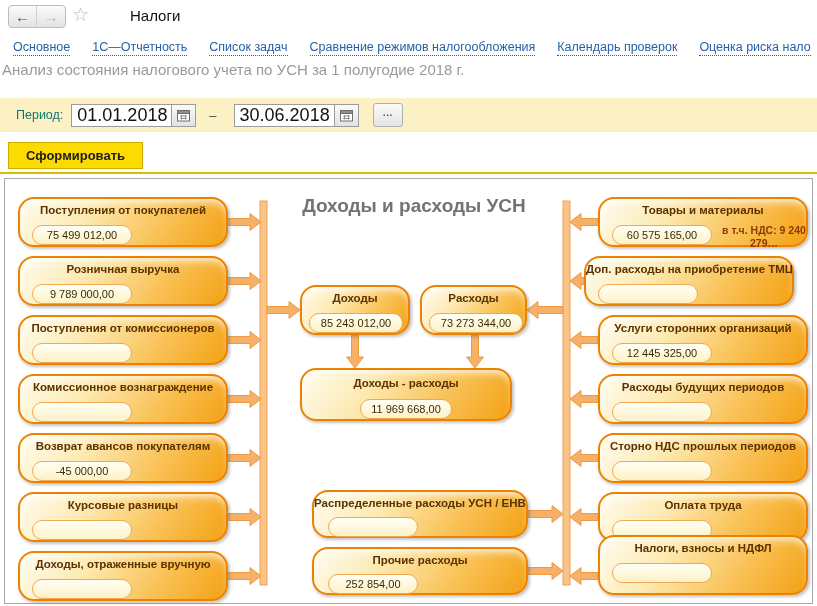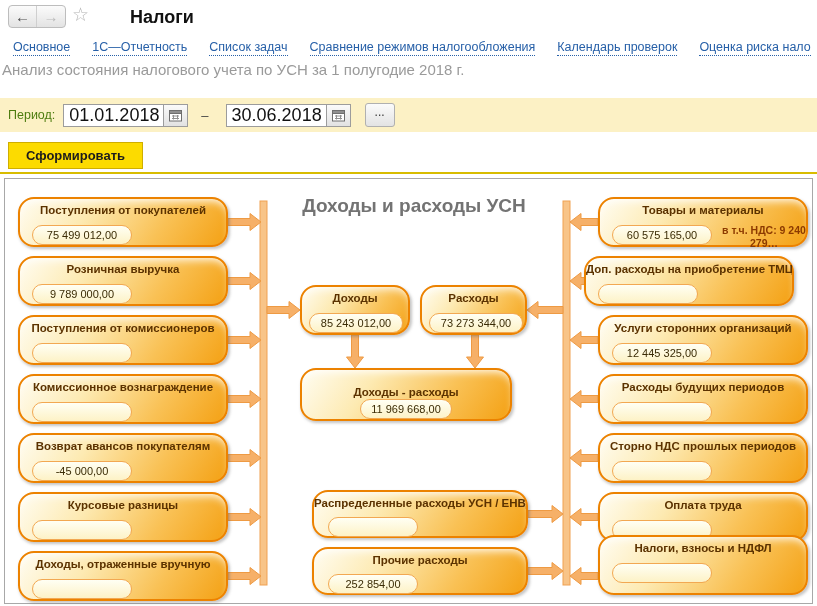--- a/index.html
+++ b/index.html
@@ -9,35 +9,35 @@
 
   
   .navgroup { position:absolute; left:8px; top:5px; display:flex; height:23px;
               border:1px solid #bdbdbd; border-radius:4px; overflow:hidden;
               background:linear-gradient(#fbfbfb,#e3e3e3); }
   .navbtn { width:28px; display:flex; align-items:center; justify-content:center;
             font-size:15px; font-weight:bold; cursor:pointer; }
   .navbtn.back { color:#4c4c4c; border-right:1px solid #cfcfcf; }
   .navbtn.fwd  { color:#b9b9b9; }
   .star { position:absolute; left:72px; top:3px; font-size:19px; color:#b5b5b5; cursor:pointer; }
-  .wintitle { position:absolute; left:130px; top:7px; font-size:18px; font-weight:bold; color:#111; }
+  .wintitle { position:absolute; left:130px; top:7px; font-size:15px; font-weight:normal; color:#111; }
 
   
   .links { position:absolute; left:13px; top:40px; width:804px; display:flex; gap:22px;
            white-space:nowrap; overflow:hidden; }
   .links a { font-size:12.5px; color:#2760a8; text-decoration:none;
              border-bottom:1px dotted #2760a8; padding-bottom:1px; cursor:pointer; }
 
   
   .pagetitle { position:absolute; left:2px; top:61px; font-size:15px; color:#9a9a9a; }
 
   
   .periodbar { position:absolute; left:0; top:98px; width:817px; height:34px;
                background:#fcf1c5; display:flex; align-items:center; }
-  .periodbar .lbl { margin-left:8px; font-size:12.5px; color:#4d7c0f; }
+  .periodbar .lbl { margin-left:16px; font-size:12.5px; color:#0f766e; }
   .datebox { display:flex; height:23px; width:125px; background:#fff;
              border:1px solid #9c9c9c; margin-left:8px; }
   .datebox input { flex:1; border:0; outline:none; font-size:18px; padding-left:5px;
                    font-family:"Liberation Sans",sans-serif; color:#111; min-width:0; }
   .calbtn { width:24px; border-left:1px solid #9c9c9c; cursor:pointer;
             background:linear-gradient(#fafafa,#e2e2e2); display:flex;
             align-items:center; justify-content:center; }
   .dash { margin:0 9px 0 13px; color:#444; font-size:13px; }
   .morebtn { margin-left:14px; width:30px; height:24px; font-size:12px; color:#333;
              border:1px solid #b0b0b0; border-radius:3px; cursor:pointer;
@@ -72,21 +72,21 @@
           background:linear-gradient(#fffff4,#fdf2c6);
           font-size:11px; color:#3b2c06; text-align:center; line-height:19px;
           white-space:nowrap; }
   .node-note { position:absolute; left:122px; top:25px; width:84px; font-size:10.5px;
                font-weight:bold; color:#8c3a00; text-align:center; line-height:1.2; }
 
   .n-income  { left:295px; top:106px; width:110px; height:50px; }
   .n-expense { left:415px; top:106px; width:107px; height:50px; }
   .n-income .pill, .n-expense .pill { left:7px; width:94px; }
   .n-net { left:295px; top:189px; width:212px; height:53px; }
-  .n-net .node-title { margin-top:16px; }
+  .n-net .node-title { margin-top:7px; }
   .n-net .pill { left:58px; top:29px; width:92px; }
   .n-dist, .n-other { left:307px; width:216px; height:48px; }
   .n-dist { top:311px; } .n-other { top:368px; }
   .n-dist .pill, .n-other .pill { left:14px; top:25px; width:90px;text-align:center; }
 </style>
 </head>
 <body>
 
 <div id="app">
 

